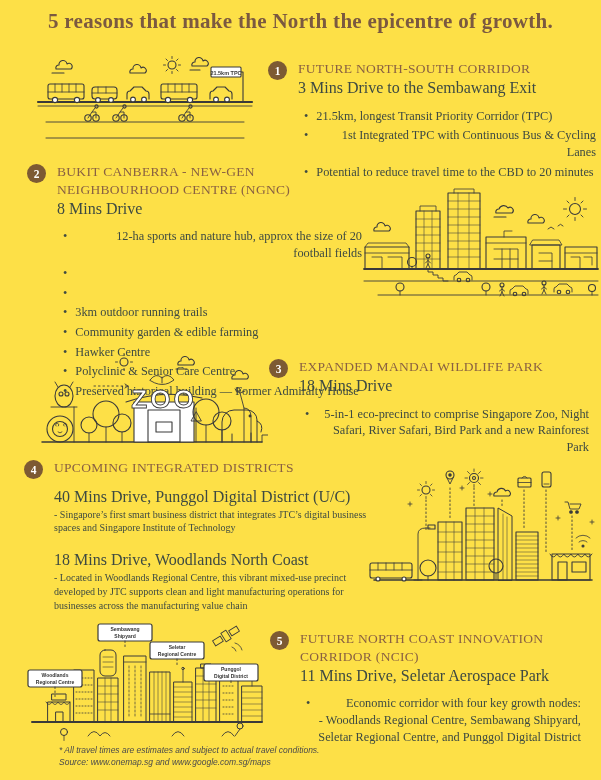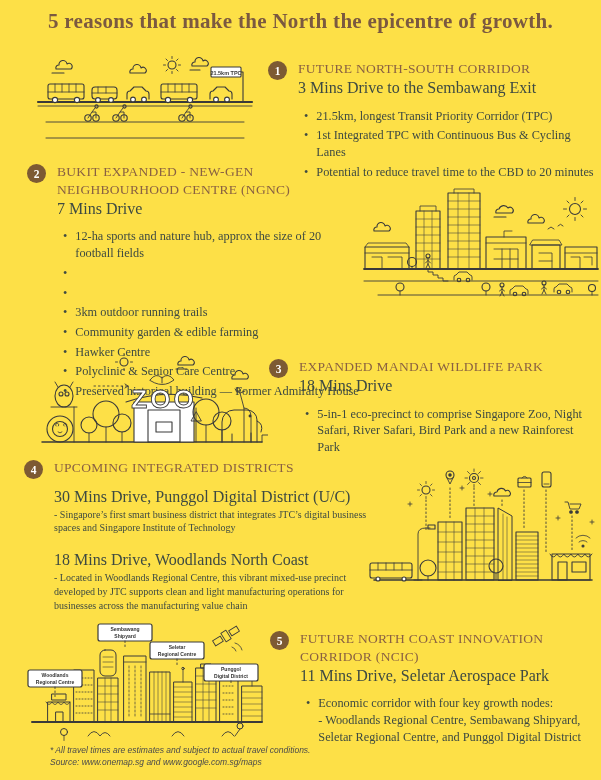--- a/index.html
+++ b/index.html
@@ -16,21 +16,21 @@
   .badge { width:19px; height:19px; border-radius:50%; background:#7d5a33; color:#fff;
            font-size:11.5px; font-weight:bold; display:flex; align-items:center;
            justify-content:center; flex:0 0 19px; margin-top:1px; }
   h2 { font-size:13.5px; font-weight:normal; color:#8a6142; letter-spacing:.3px; line-height:1.32; }
   .sub { font-size:16px; color:#3e4a42; line-height:1.3; }
 
   ul.blist { list-style:none; margin-top:9px; padding-left:6px; }
   ul.blist li { display:flex; gap:8px; font-size:12.3px; color:#3e4a42;
                 line-height:1.36; margin-bottom:3px; }
   ul.blist li .mk { flex:0 0 auto; }
-  .li-text { white-space:pre-line; }
+  .li-text { white-space:pre-line;text-align:right; }
 
   .block { margin-top:10px; }
   .block .btext { font-size:10px; color:#3e4a42; line-height:1.38; margin-top:0; }
 
   .s1 { left:268px; top:60px;  width:328px; }
   .s2 { left:27px;  top:163px; width:335px; }
   .s2 h2 { max-width:300px; }
   .s3 { left:269px; top:358px; width:320px; }
   .s4 { left:24px;  top:459px; width:345px; }
   .s4 .btext { max-width:322px; }
@@ -38,21 +38,21 @@
   .s5 h2 { max-width:258px; }
 
   svg.art { position:absolute; }
   .a1 { left:34px;  top:56px;  width:222px; height:94px; }
   .a2 { left:362px; top:183px; width:238px; height:118px; }
   .a3 { left:36px;  top:350px; width:232px; height:108px; }
   .a4 { left:366px; top:460px; width:232px; height:138px; }
   .a5 { left:26px;  top:620px; width:242px; height:128px; }
   svg text { font-family:"Liberation Sans", sans-serif; }
 
-  .foot { position:absolute; left:50px; top:745px; font-family:"Liberation Sans", sans-serif;
+  .foot { position:absolute; left:59px; top:745px; font-family:"Liberation Sans", sans-serif;
           font-style:italic; font-size:8.5px; color:#4b4b4b; line-height:1.4; }
 </style>
 </head>
 <body>
 
 <div class="page">
 
   <div class="title">5 reasons that make the North the epicentre of growth.</div>
 
   <svg class="art a1" viewBox="0 0 222 94">
@@ -122,22 +122,22 @@
             </li>
         </ul>
       </div>
     </div>
   </div>
 
   <div class="sec s2">
     <div class="headrow">
       <div class="badge">2</div>
       <div>
-        <h2>BUKIT EXPANDED - NEW-GEN NEIGHBOURHOOD CENTRE (NGNC)</h2>
-        <div class="sub">7 Mins Drive</div>
+        <h2>BUKIT CANBERRA - NEW-GEN NEIGHBOURHOOD CENTRE (NGNC)</h2>
+        <div class="sub">8 Mins Drive</div>
         <ul class="blist">
           <li>
               <span class="mk">•</span>
               <span class="li-text">12-ha sports and nature hub, approx the size of 20 football fields</span>
             </li>
           <li>
               <span class="mk">•</span>
             </li>
           <li>
               <span class="mk">•</span>
@@ -272,21 +272,21 @@
       </div>
     </div>
   </div>
 
   <div class="sec s4">
     <div class="headrow">
       <div class="badge">4</div>
       <div>
         <h2>UPCOMING INTEGRATED DISTRICTS</h2>
         <div class="block">
-          <div class="sub">30 Mins Drive, Punggol Digital District (U/C)</div>
+          <div class="sub">40 Mins Drive, Punggol Digital District (U/C)</div>
           <div class="btext">-  Singapore’s first smart business district that integrates JTC’s digital business spaces and Singapore Institute of Technology</div>
         </div>
         <div class="block" style="margin-top:15px">
           <div class="sub">18 Mins Drive, Woodlands North Coast</div>
           <div class="btext">-  Located in Woodlands Regional Centre, this vibrant mixed-use precinct developed by JTC supports clean and light manufacturing operations for businesses across the manufacturing value chain</div>
         </div>
       </div>
     </div>
   </div>
 

